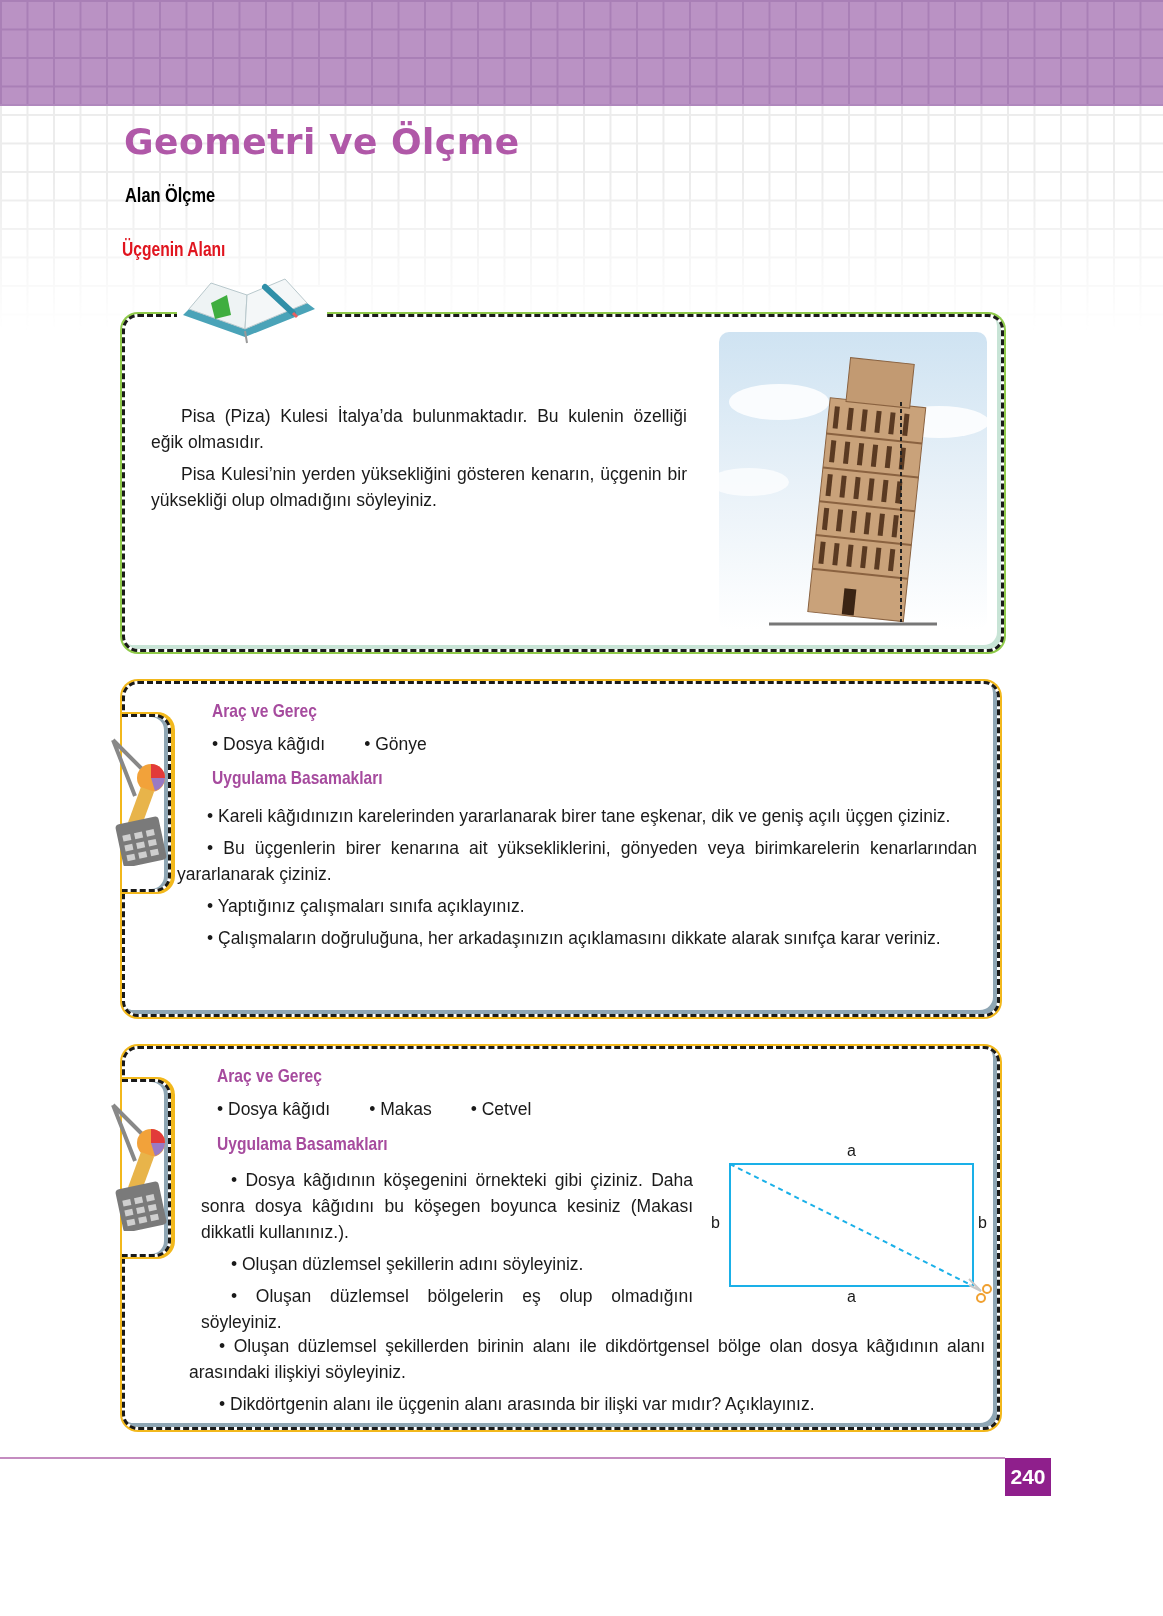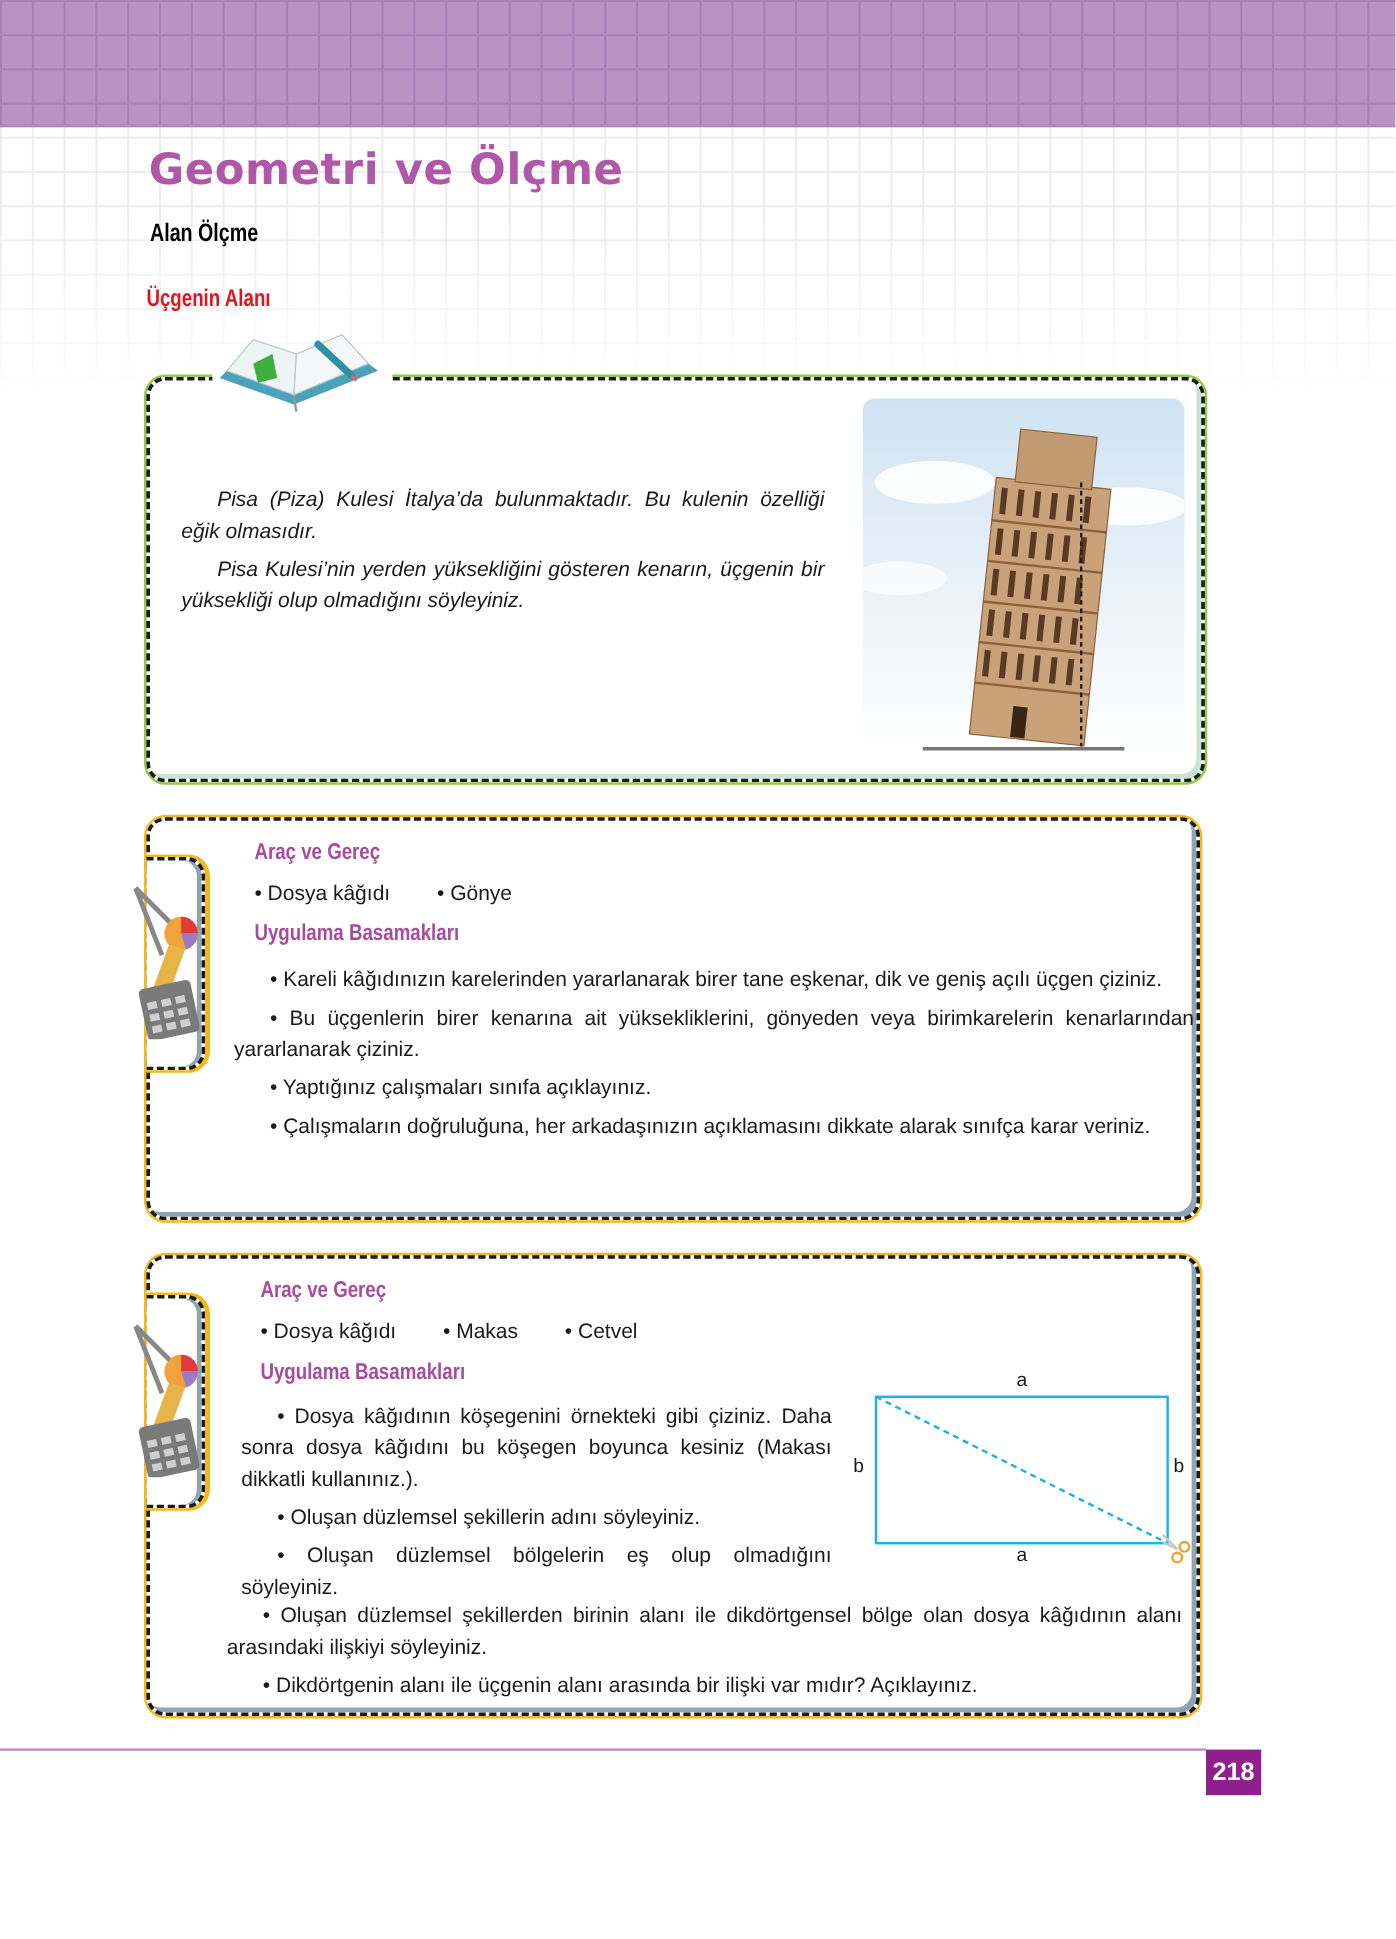--- a/index.html
+++ b/index.html
@@ -43,21 +43,20 @@
     font-size: 20px; color: #e0141e; transform: scaleX(0.78); transform-origin: left;
   }
   .card {
     position: absolute; box-sizing: border-box; background: #fff;
   }
   .card-green {
     left: 122px; top: 314px; width: 882px; height: 338px;
     border-radius: 16px;
     border: 3px dashed #1a1a1a;
     box-shadow: 0 0 0 2px #8fca4a, inset -4px -4px 0 0 #c8e4d6;
-    font-style: italic;
   }
   .card-yellow {
     border-radius: 16px;
     border: 3px dashed #1a1a1a;
     box-shadow: 0 0 0 2px #f2b81c, inset -4px -4px 0 0 #8ea6b4;
   }
   .card-2 { left: 122px; top: 681px; width: 878px; height: 336px; }
   .card-3 { left: 122px; top: 1046px; width: 878px; height: 384px; }
   .tab-notch {
     position: absolute; left: -3px; width: 46px; background: #fff;
@@ -198,21 +197,21 @@
   <div style="position:absolute;left:87px;top:16px;">
     <span class="purple-heading">Araç ve Gereç</span>
   </div>
   <div class="bullets-row" style="position:absolute;left:87px;top:50px;">
     <span>• Dosya kâğıdı</span>
     <span>• Gönye</span>
   </div>
   <div style="position:absolute;left:87px;top:83px;">
     <span class="purple-heading">Uygulama Basamakları</span>
   </div>
-  <div class="body-text" style="position:absolute;left:70px;top:119px;width:800px;">
+  <div class="body-text" style="position:absolute;left:52px;top:119px;width:800px;">
     <p class="p-indent">• Kareli kâğıdınızın karelerinden yararlanarak birer tane eşkenar, dik ve geniş açılı üçgen çiziniz.</p>
     <p class="p-indent">• Bu üçgenlerin birer kenarına ait yüksekliklerini, gönyeden veya birimkarelerin kenarlarından yararlanarak çiziniz.</p>
     <p class="p-indent">• Yaptığınız çalışmaları sınıfa açıklayınız.</p>
     <p class="p-indent">• Çalışmaların doğruluğuna, her arkadaşınızın açıklamasını dikkate alarak sınıfça karar veriniz.</p>
   </div>
 </div>
 
 <div class="card card-yellow card-3">
   <div class="tab-notch" style="top:30px;height:172px;"></div>
   <svg class="tool-icon" style="top:52px;" width="80" height="130" viewBox="0 0 80 130">
@@ -268,13 +267,13 @@
     <svg style="position:absolute;left:262px;top:133px;" width="26" height="26" viewBox="0 0 26 26">
       <line x1="2" y1="2" x2="14" y2="14" stroke="#c8c8c8" stroke-width="2"></line>
       <line x1="2" y1="8" x2="14" y2="14" stroke="#c8c8c8" stroke-width="2"></line>
       <circle cx="20" cy="12" r="4" fill="none" stroke="#f0a030" stroke-width="2"></circle>
       <circle cx="14" cy="21" r="4" fill="none" stroke="#f0a030" stroke-width="2"></circle>
     </svg>
   </div>
 </div>
 
 <div class="page-num-line"></div>
-<div class="page-num">218</div>
+<div class="page-num">240</div>
 
 </body></html>

